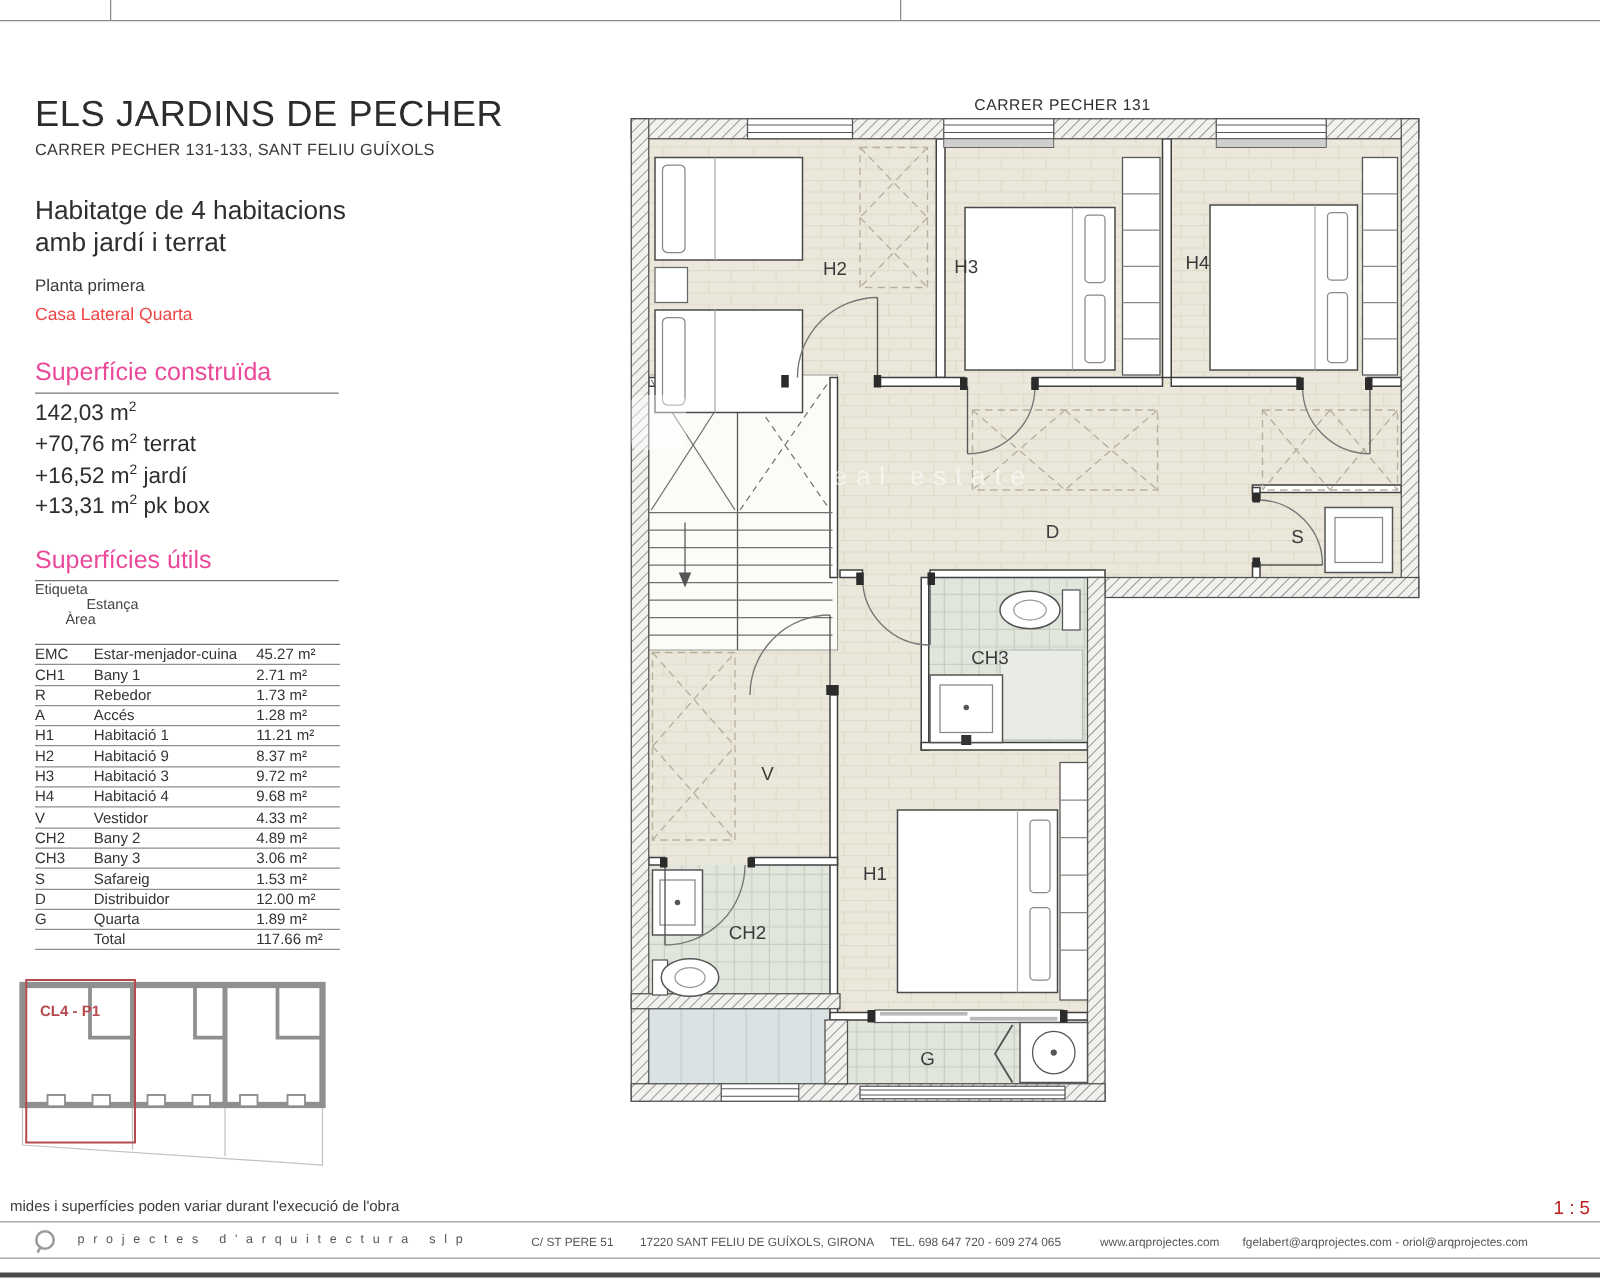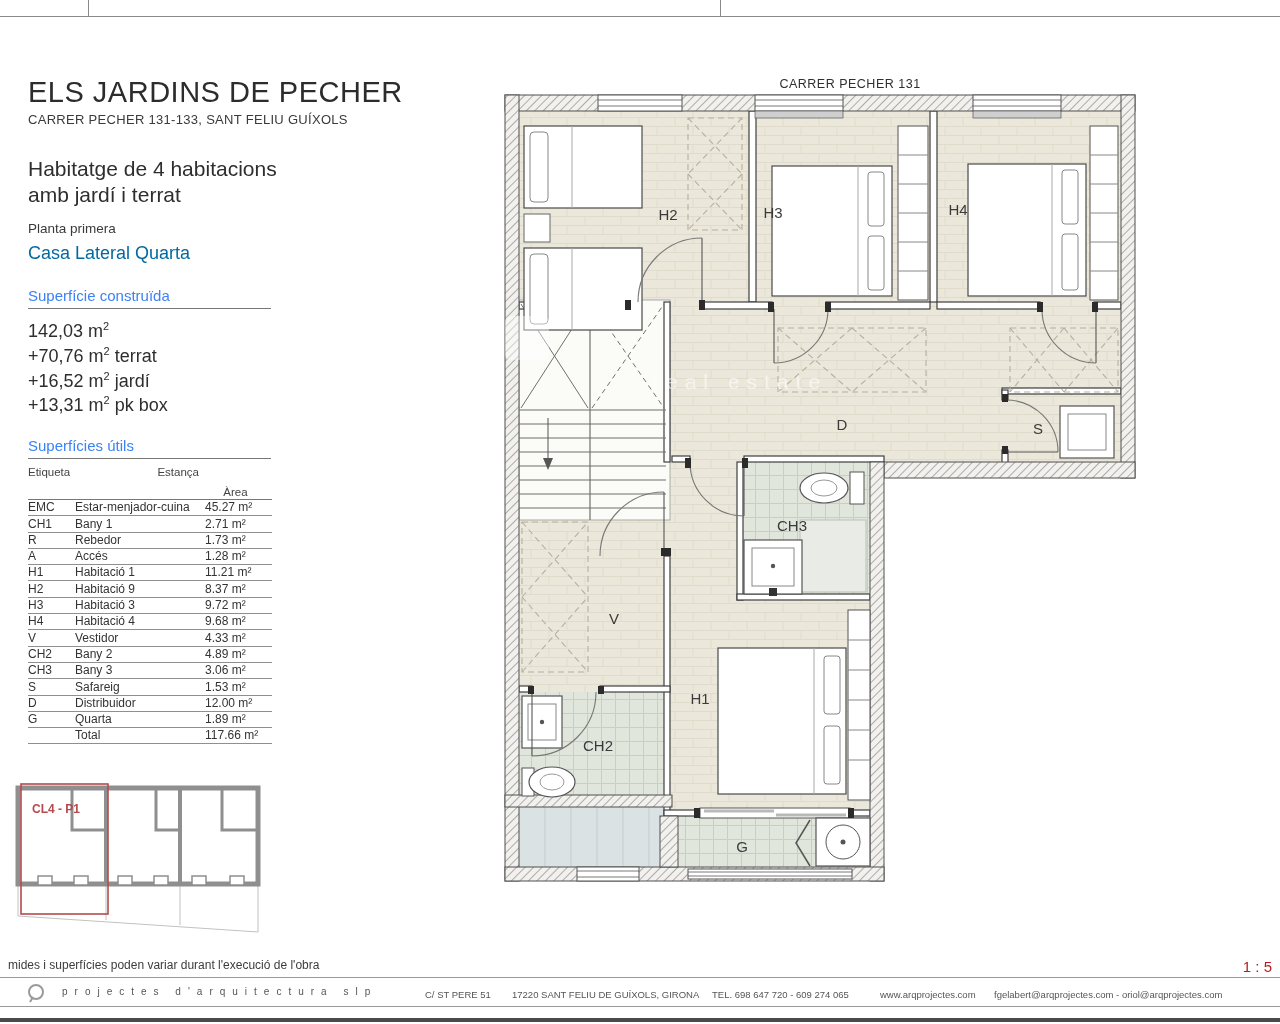--- a/index.html
+++ b/index.html
@@ -6,31 +6,31 @@
   .page{position:relative;width:1280px;height:1024px;background:#ffffff;
         font-family:"Liberation Sans",sans-serif;overflow:hidden;color:#333;}
   
   .topstrip{position:absolute;left:0;top:0;width:1280px;height:16px;border-bottom:1.5px solid #8a8a8a;}
   .vdiv{position:absolute;top:0;width:1px;height:16px;background:#8a8a8a;}
   
   .title{position:absolute;left:28px;top:76px;font-size:29px;color:#2c2c2c;letter-spacing:.5px;white-space:nowrap;}
   .addr{position:absolute;left:28px;top:112px;font-size:13px;color:#3a3a3a;letter-spacing:.3px;}
   .hab{position:absolute;left:28px;font-size:21px;color:#2e2e2e;}
   .planta{position:absolute;left:28px;top:221px;font-size:13.5px;color:#3a3a3a;}
-  .casa{position:absolute;left:28px;top:243px;font-size:18px;color:#0369a1;}
-  .sechead{position:absolute;left:28px;font-size:15px;color:#3b82f6;width:243px;
+  .casa{position:absolute;left:28px;top:243px;font-size:14px;color:#ef4444;}
+  .sechead{position:absolute;left:28px;font-size:20px;color:#ec4899;width:243px;
            border-bottom:1.5px solid #777;padding-bottom:4px;}
   .builtline{position:absolute;left:28px;font-size:18px;color:#2e2e2e;}
   .builtline sup{font-size:11px;}
   
   .stable{position:absolute;left:28px;top:466px;width:244px;font-size:12px;color:#333;}
-  .thead{display:flex;padding-bottom:1px;border-bottom:1.5px solid #777;font-size:11.5px;color:#444;}
+  .thead{display:flex;padding-bottom:13px;border-bottom:1.5px solid #777;font-size:11.5px;color:#444;flex-direction:column;}
   .thead .c1{width:47px;text-align:left;}
-  .thead .c2{width:124px;text-align:right;}
-  .thead .c3{width:73px;text-align:center;margin-top:20px;}
+  .thead .c2{width:124px;text-align:center;}
+  .thead .c3{width:73px;text-align:center;}
   .trow{display:flex;height:16.3px;align-items:flex-end;border-bottom:1px solid #8f8f8f;box-sizing:border-box;padding-bottom:1px;}
   .trow .c1{width:47px;}
   .trow .c2{width:124px;}
   .trow .c3{width:73px;padding-left:6px;box-sizing:border-box;}
   
   .planwrap{position:absolute;left:498px;top:74px;width:648px;height:812px;}
   .keywrap{position:absolute;left:8px;top:780px;width:262px;height:168px;}
   
   .wm1{position:absolute;left:505px;top:316px;font-size:54px;font-weight:700;letter-spacing:2px;
        color:rgba(255,255,255,.62);pointer-events:none;white-space:nowrap;display:flex;align-items:center;}

